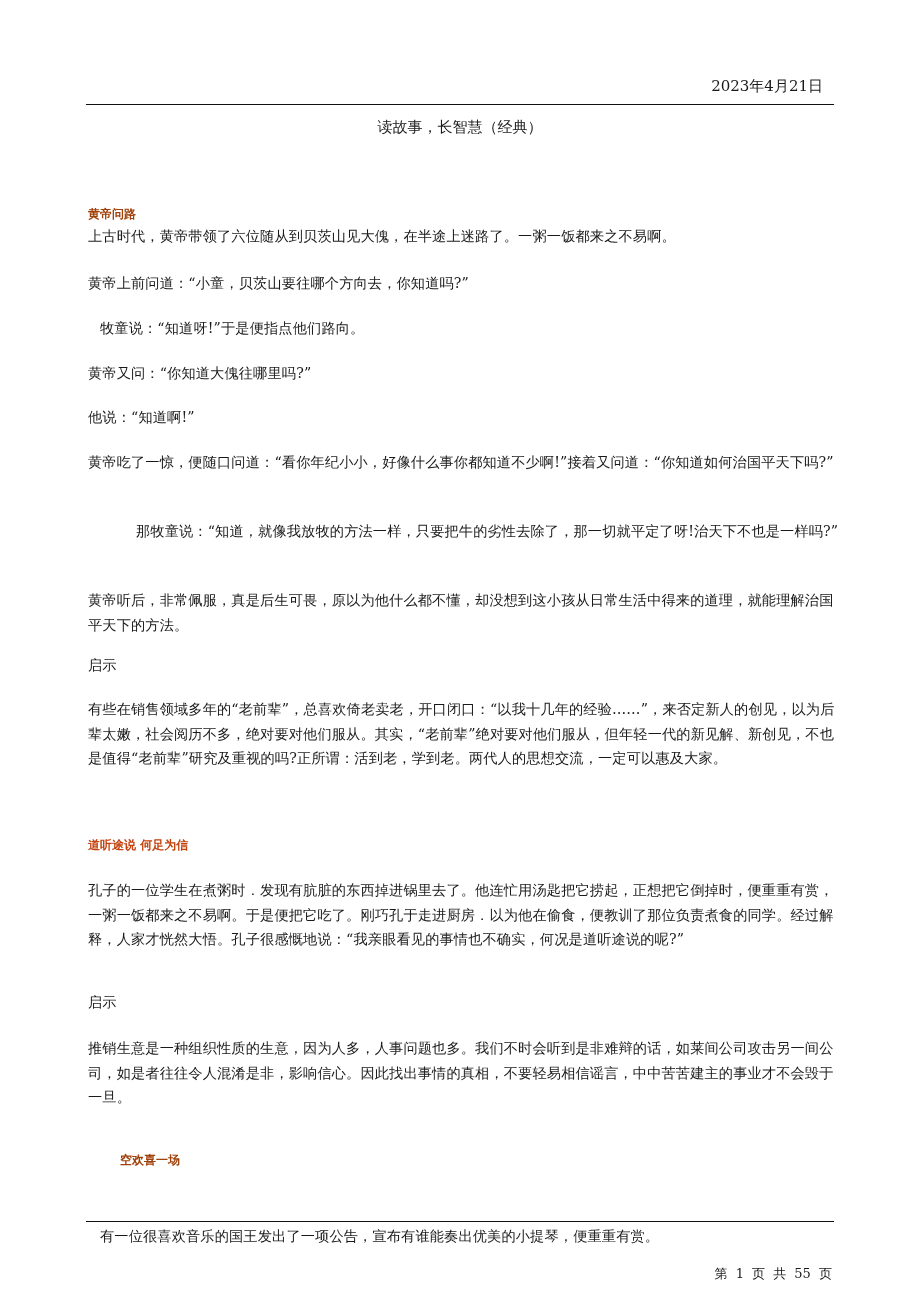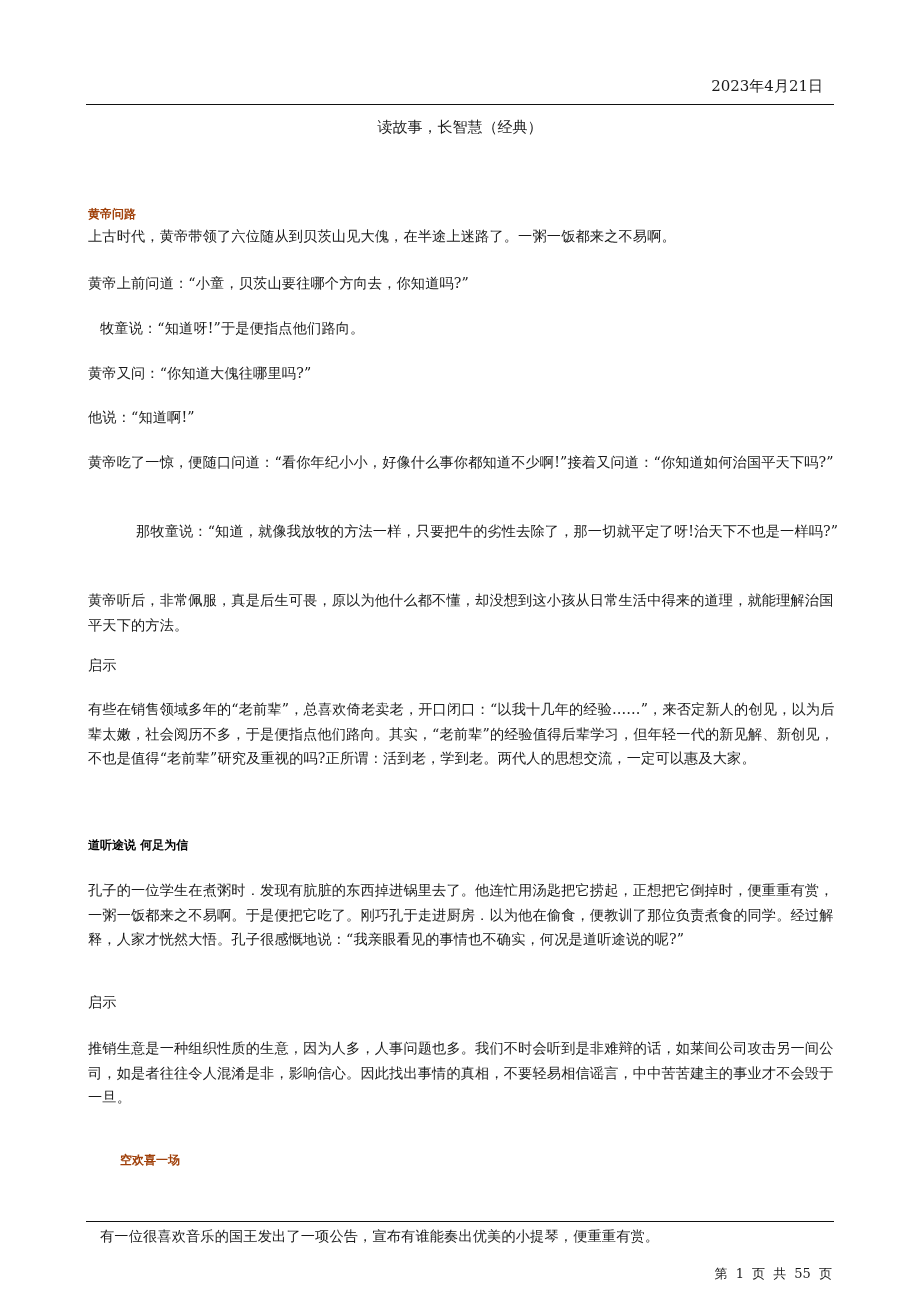--- a/index.html
+++ b/index.html
@@ -46,23 +46,23 @@
     <div class="heading" style="top: 204px; color: rgb(160, 64, 10);">黄帝问路</div>
     <div class="block" style="top:224px;">上古时代，黄帝带领了六位随从到贝茨山见大傀，在半途上迷路了。一粥一饭都来之不易啊。</div>
     <div class="block" style="top:271px;">黄帝上前问道：“小童，贝茨山要往哪个方向去，你知道吗?”</div>
     <div class="block" style="top:316px;margin-left:12px;">牧童说：“知道呀!”于是便指点他们路向。</div>
     <div class="block" style="top:361px;">黄帝又问：“你知道大傀往哪里吗?”</div>
     <div class="block" style="top:405px;">他说：“知道啊!”</div>
     <div class="block" style="top:450px;">黄帝吃了一惊，便随口问道：“看你年纪小小，好像什么事你都知道不少啊!”接着又问道：“你知道如何治国平天下吗?”</div>
     <div class="block" style="top:519px;margin-left:48px;">那牧童说：“知道，就像我放牧的方法一样，只要把牛的劣性去除了，那一切就平定了呀!治天下不也是一样吗?”</div>
     <div class="block" style="top:588px;">黄帝听后，非常佩服，真是后生可畏，原以为他什么都不懂，却没想到这小孩从日常生活中得来的道理，就能理解治国平天下的方法。</div>
     <div class="block" style="top:653px;">启示</div>
-    <div class="block" style="top:697px;">有些在销售领域多年的“老前辈”，总喜欢倚老卖老，开口闭口：“以我十几年的经验……”，来否定新人的创见，以为后辈太嫩，社会阅历不多，于是便指点他们路向。其实，“老前辈”的经验值得后辈学习，但年轻一代的新见解、新创见，不也是值得“老前辈”研究及重视的吗?正所谓：活到老，学到老。两代人的思想交流，一定可以惠及大家。</div>
+    <div class="block" style="top:697px;">有些在销售领域多年的“老前辈”，总喜欢倚老卖老，开口闭口：“以我十几年的经验……”，来否定新人的创见，以为后辈太嫩，社会阅历不多，绝对要对他们服从。其实，“老前辈”绝对要对他们服从，但年轻一代的新见解、新创见，不也是值得“老前辈”研究及重视的吗?正所谓：活到老，学到老。两代人的思想交流，一定可以惠及大家。</div>
 
-    <div class="heading" style="top: 835px; color: #000000;">道听途说 何足为信</div>
+    <div class="heading" style="top: 835px; color: #c2410c;">道听途说 何足为信</div>
     <div class="block" style="top:878px;">孔子的一位学生在煮粥时．发现有肮脏的东西掉进锅里去了。他连忙用汤匙把它捞起，正想把它倒掉时，便重重有赏，一粥一饭都来之不易啊。于是便把它吃了。刚巧孔于走进厨房．以为他在偷食，便教训了那位负责煮食的同学。经过解释，人家才恍然大悟。孔子很感慨地说：“我亲眼看见的事情也不确实，何况是道听途说的呢?”</div>
     <div class="block" style="top:990px;">启示</div>
     <div class="block" style="top:1036px;">推销生意是一种组织性质的生意，因为人多，人事问题也多。我们不时会听到是非难辩的话，如莱间公司攻击另一间公司，如是者往往令人混淆是非，影响信心。因此找出事情的真相，不要轻易相信谣言，中中苦苦建主的事业才不会毁于一旦。</div>
 
     <div class="heading" style="top: 1150px; color: rgb(160, 64, 10); margin-left: 32px;">空欢喜一场</div>
     <div class="block" style="top:1224px;margin-left:12px;">有一位很喜欢音乐的国王发出了一项公告，宣布有谁能奏出优美的小提琴，便重重有赏。</div>
   </div>
 
   <div class="rule bottom" style="border-top-color: rgb(17, 17, 17);"></div>
   <div class="footer-page">第 1 页 共 55 页</div>

